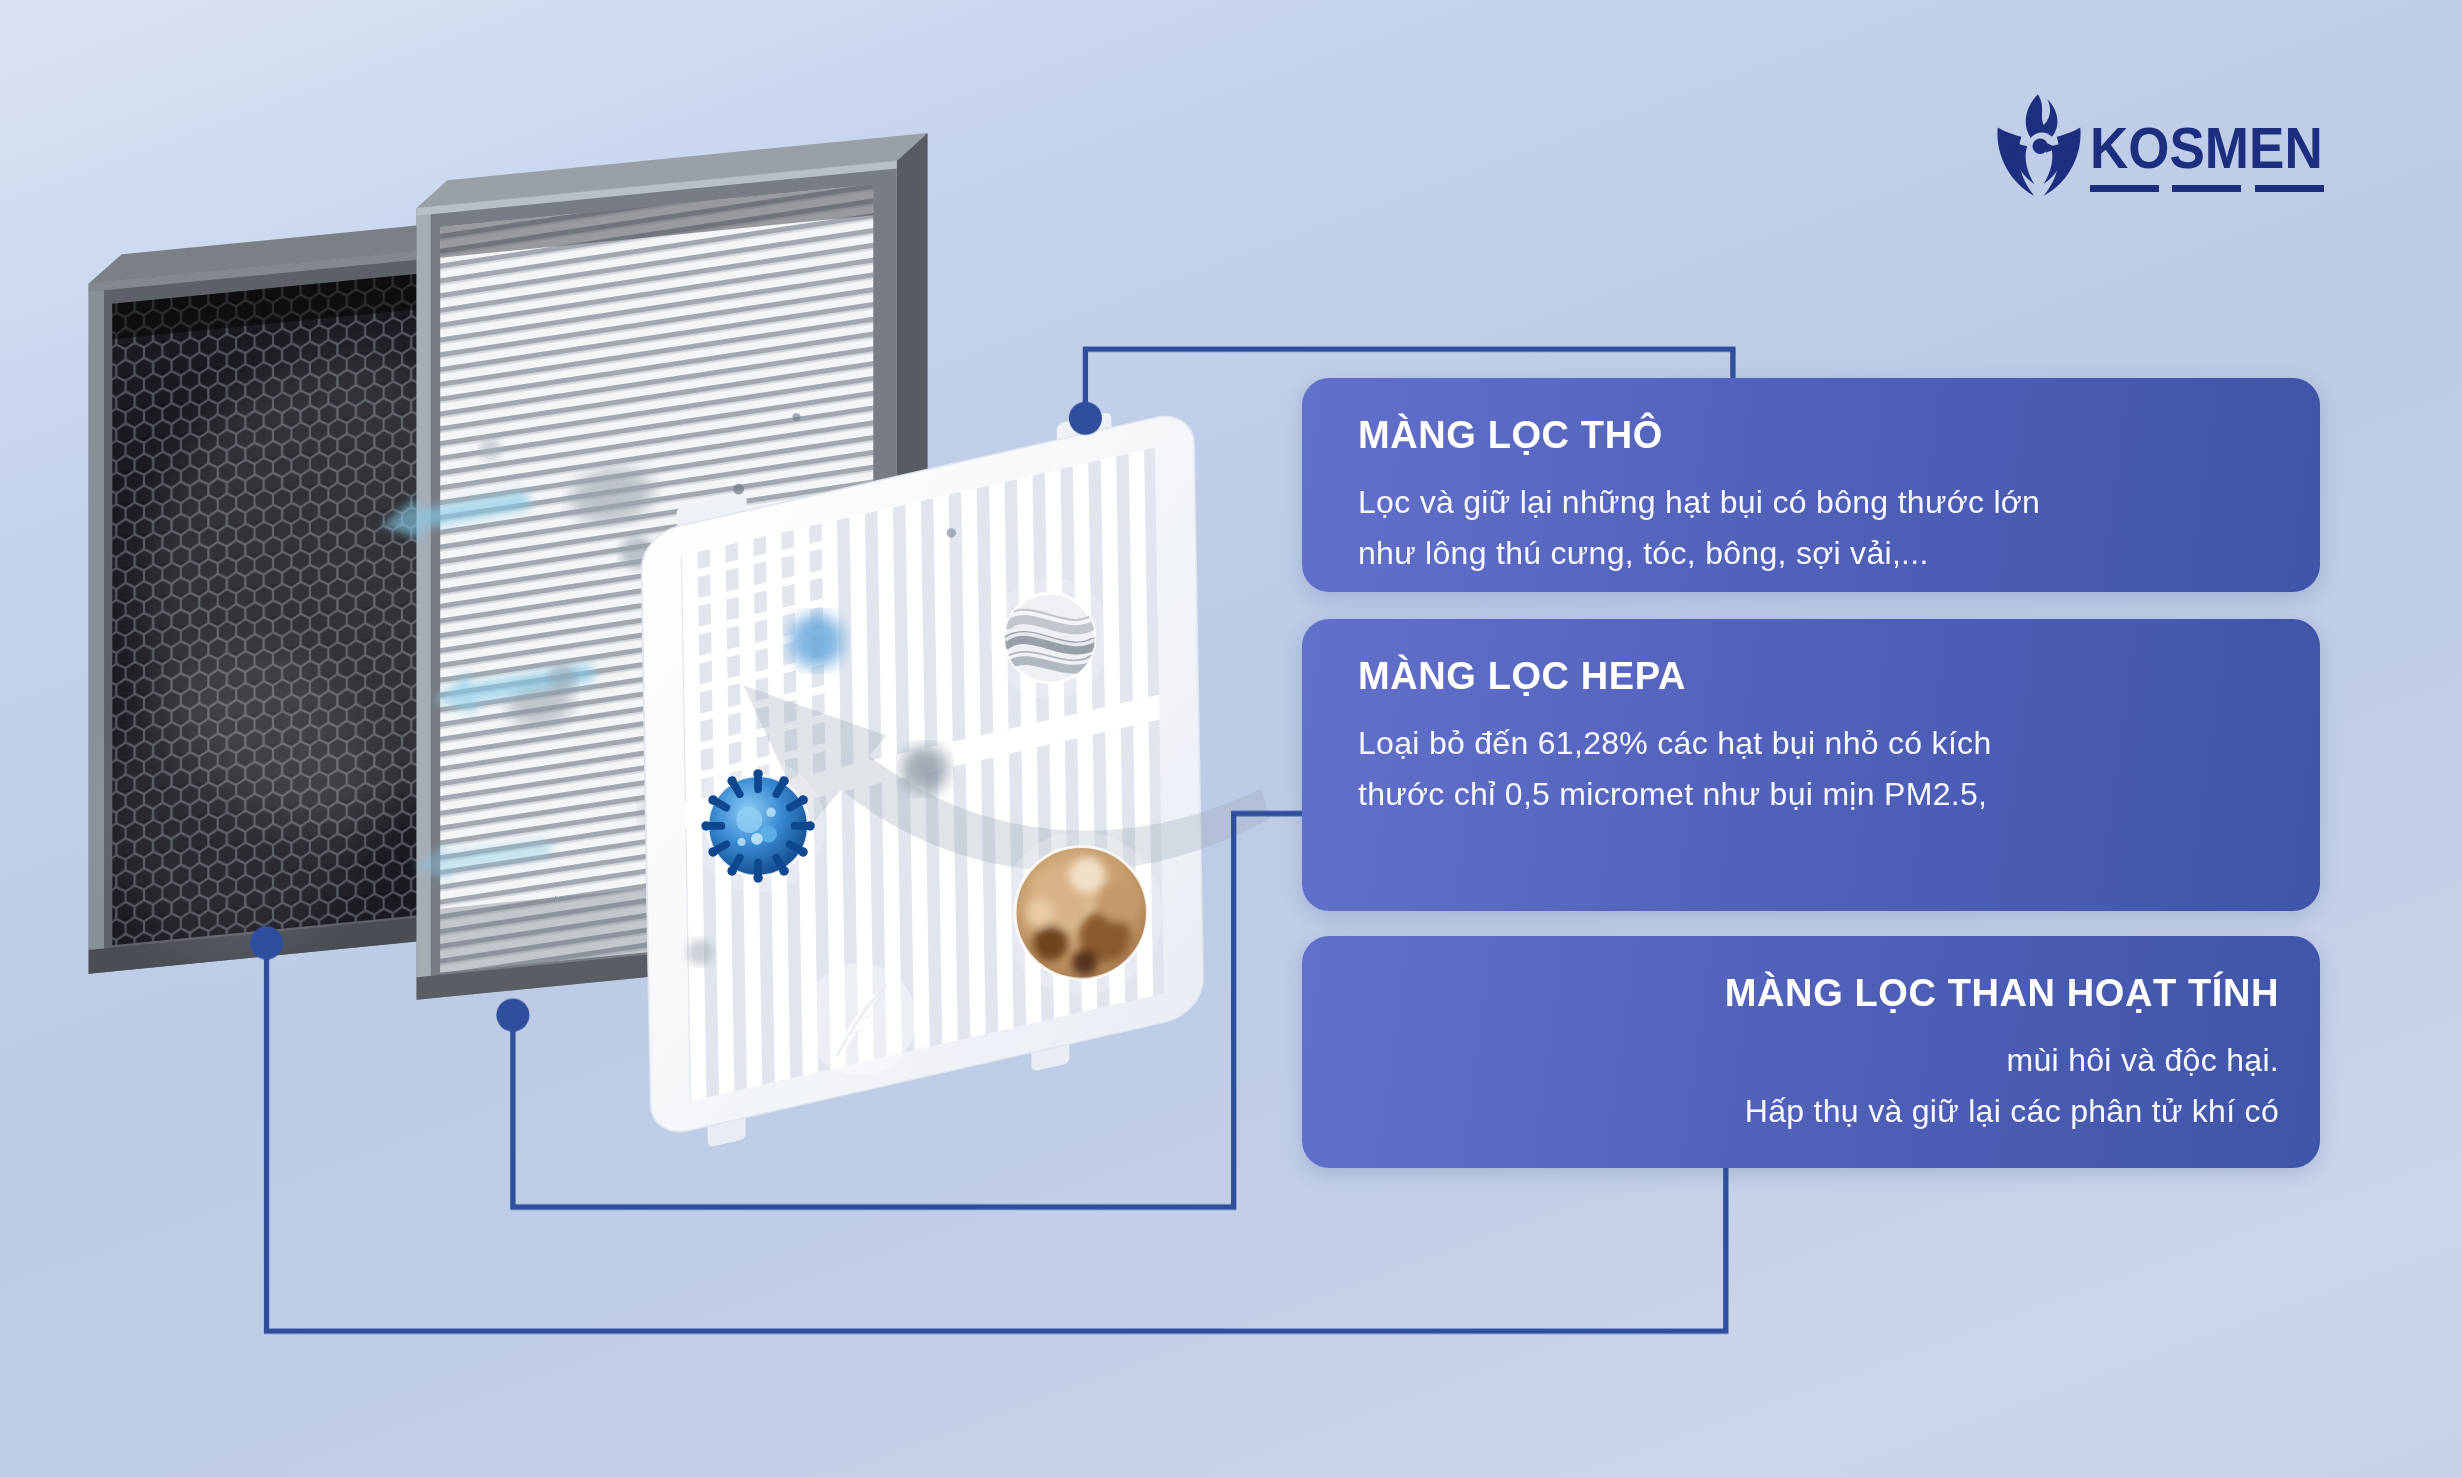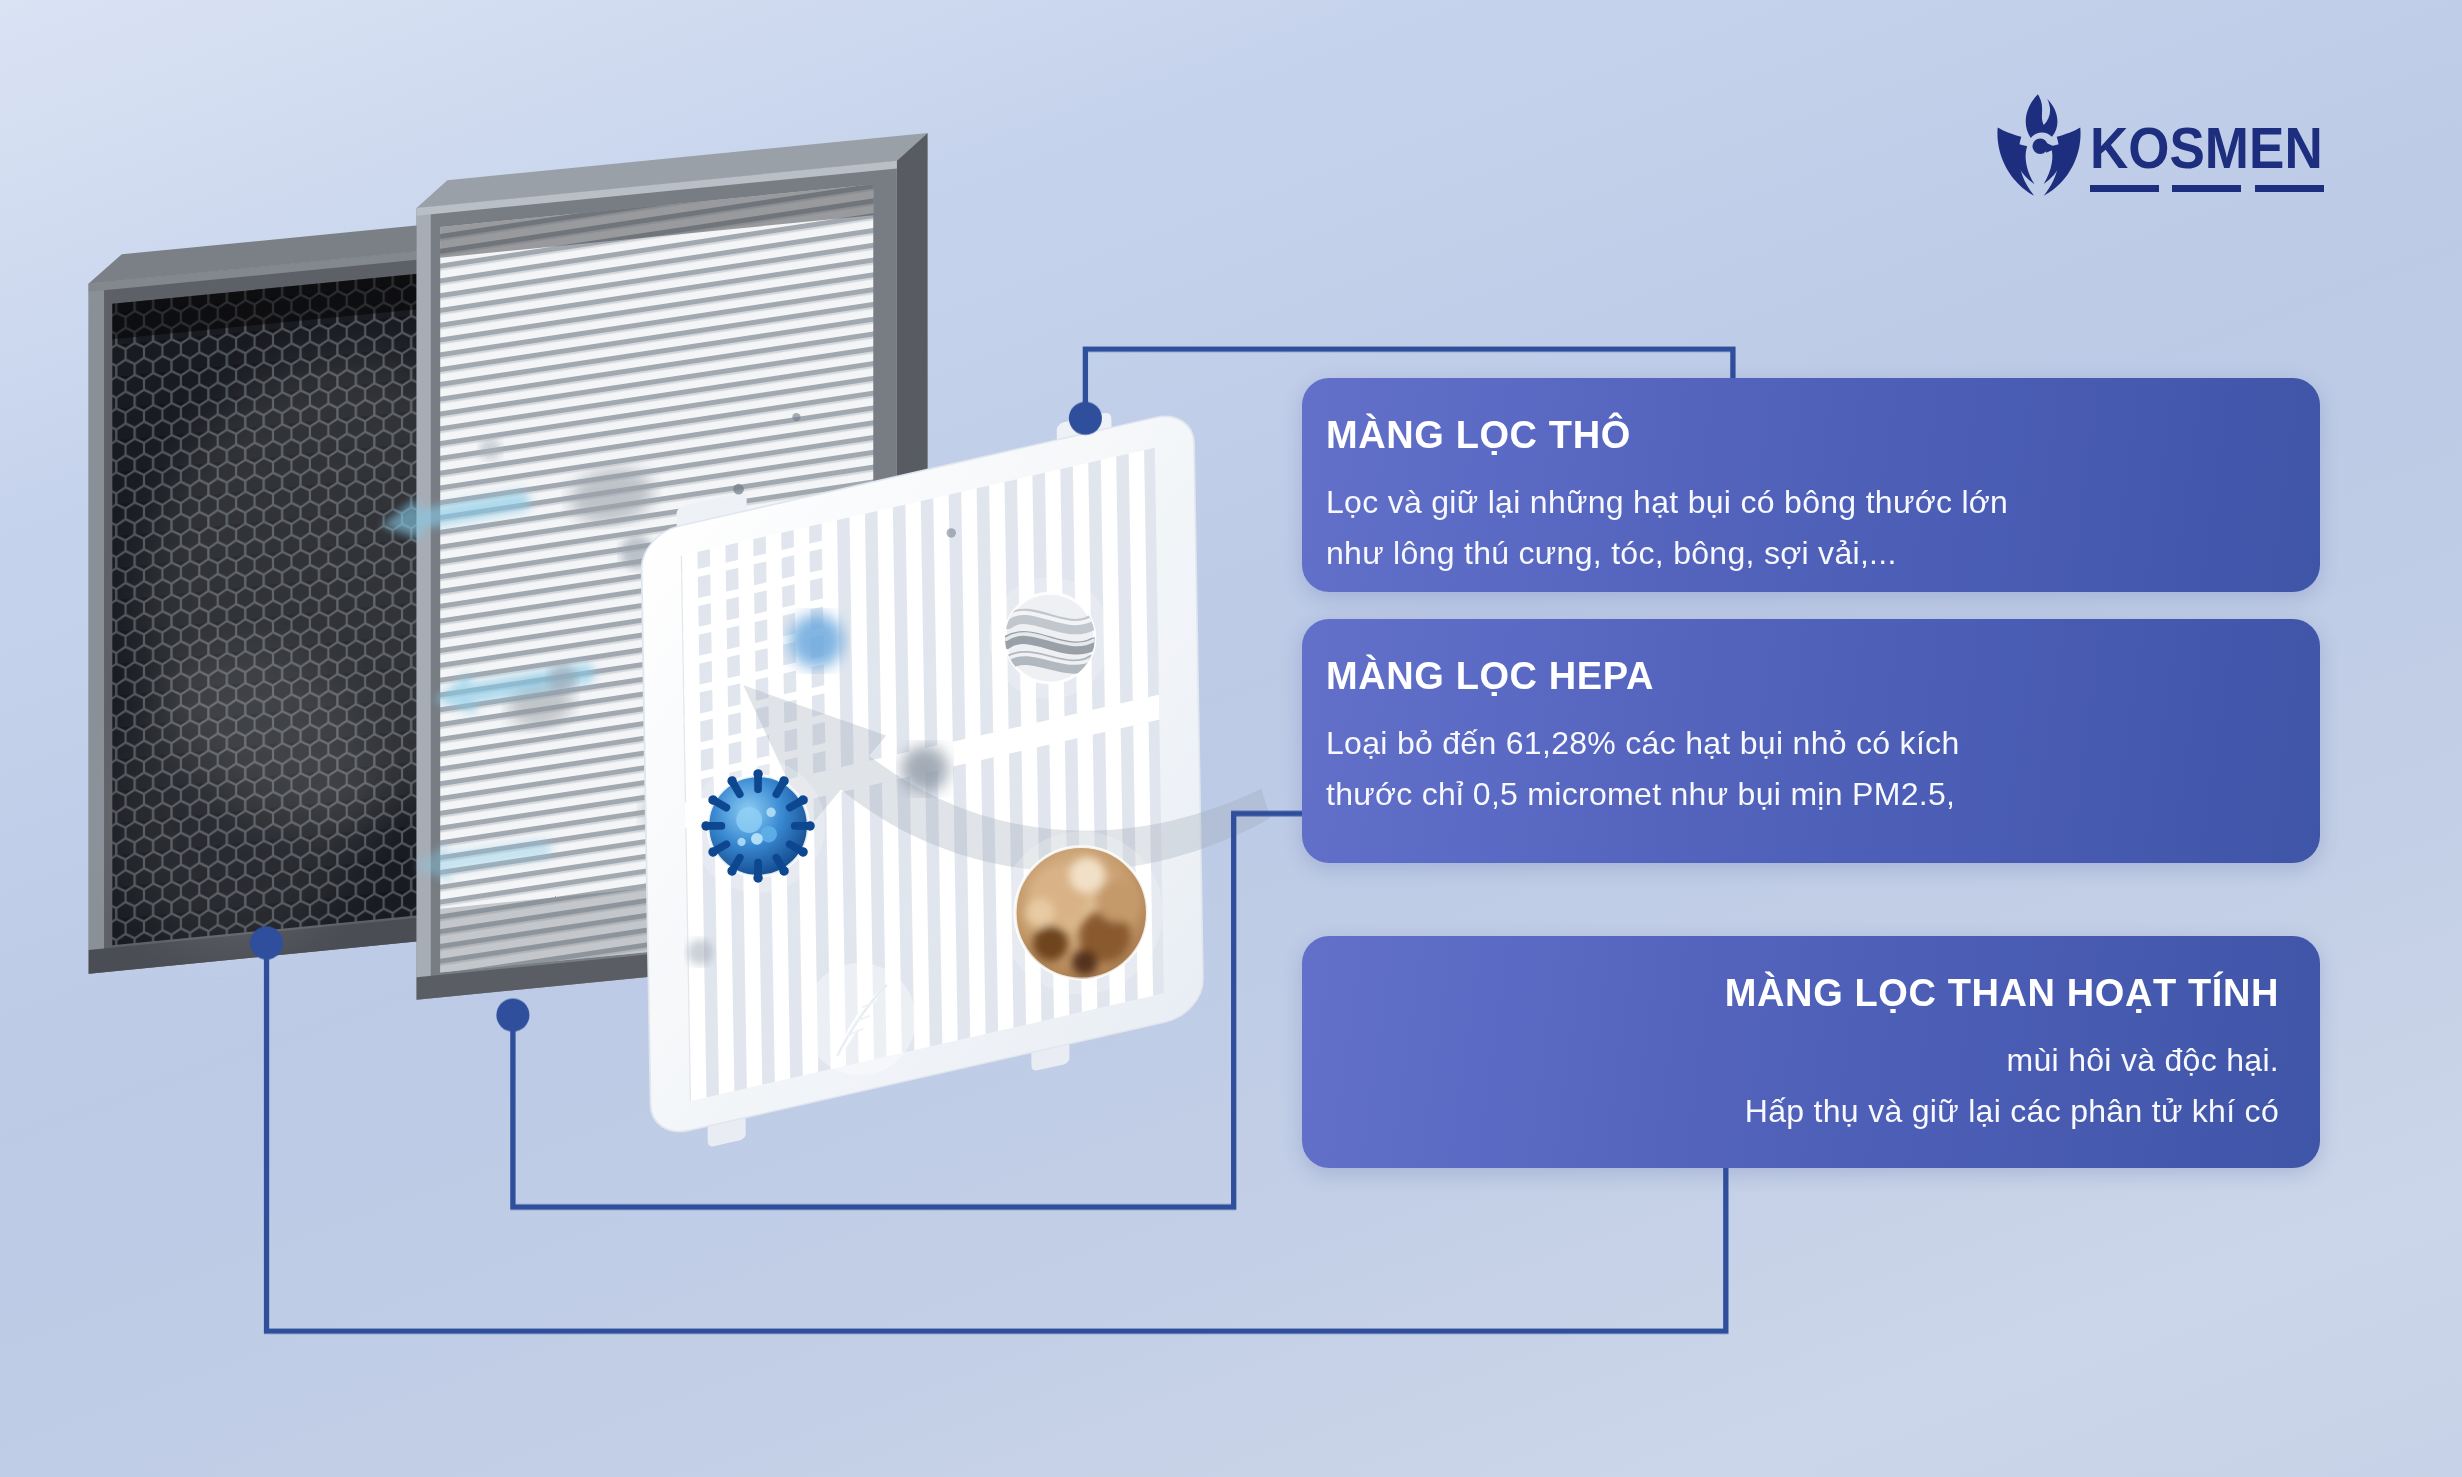--- a/index.html
+++ b/index.html
@@ -10,24 +10,24 @@
   #canvas{
     position:relative;width:2462px;height:1477px;
     background:linear-gradient(160deg,#dae3f4 0%,#c6d3ec 22%,#bccae6 48%,#c3cfe6 72%,#ccd6ea 88%,#c7d2e8 100%);
   }
   #art{position:absolute;left:0;top:0;}
   
   .info-box{
     position:absolute;left:1302px;width:1018px;border-radius:27px;
     background:linear-gradient(98deg,#6270ca 0%,#4e5fb8 55%,#3f55a7 100%);
     box-shadow:0 5.9px 20px rgba(56,76,150,.20);
-    padding:32px 41px 0 24px;box-sizing:border-box;color:#ffffff;
+    padding:32px 41px 0 56px;box-sizing:border-box;color:#ffffff;
   }
   .box-1{top:378px;height:214px;}
-  .box-2{top:619px;height:244px;}
+  .box-2{top:619px;height:292px;}
   .box-3{top:936px;height:232px;text-align:right;}
   .info-title{
     font-size:38px;font-weight:800;letter-spacing:0.6px;
     margin:3.5px 0 20px 0;white-space:nowrap;
   }
   .info-line{
     font-size:32px;font-weight:400;line-height:51px;letter-spacing:0.3px;
     color:#f7f9ff;white-space:nowrap;
   }
   

